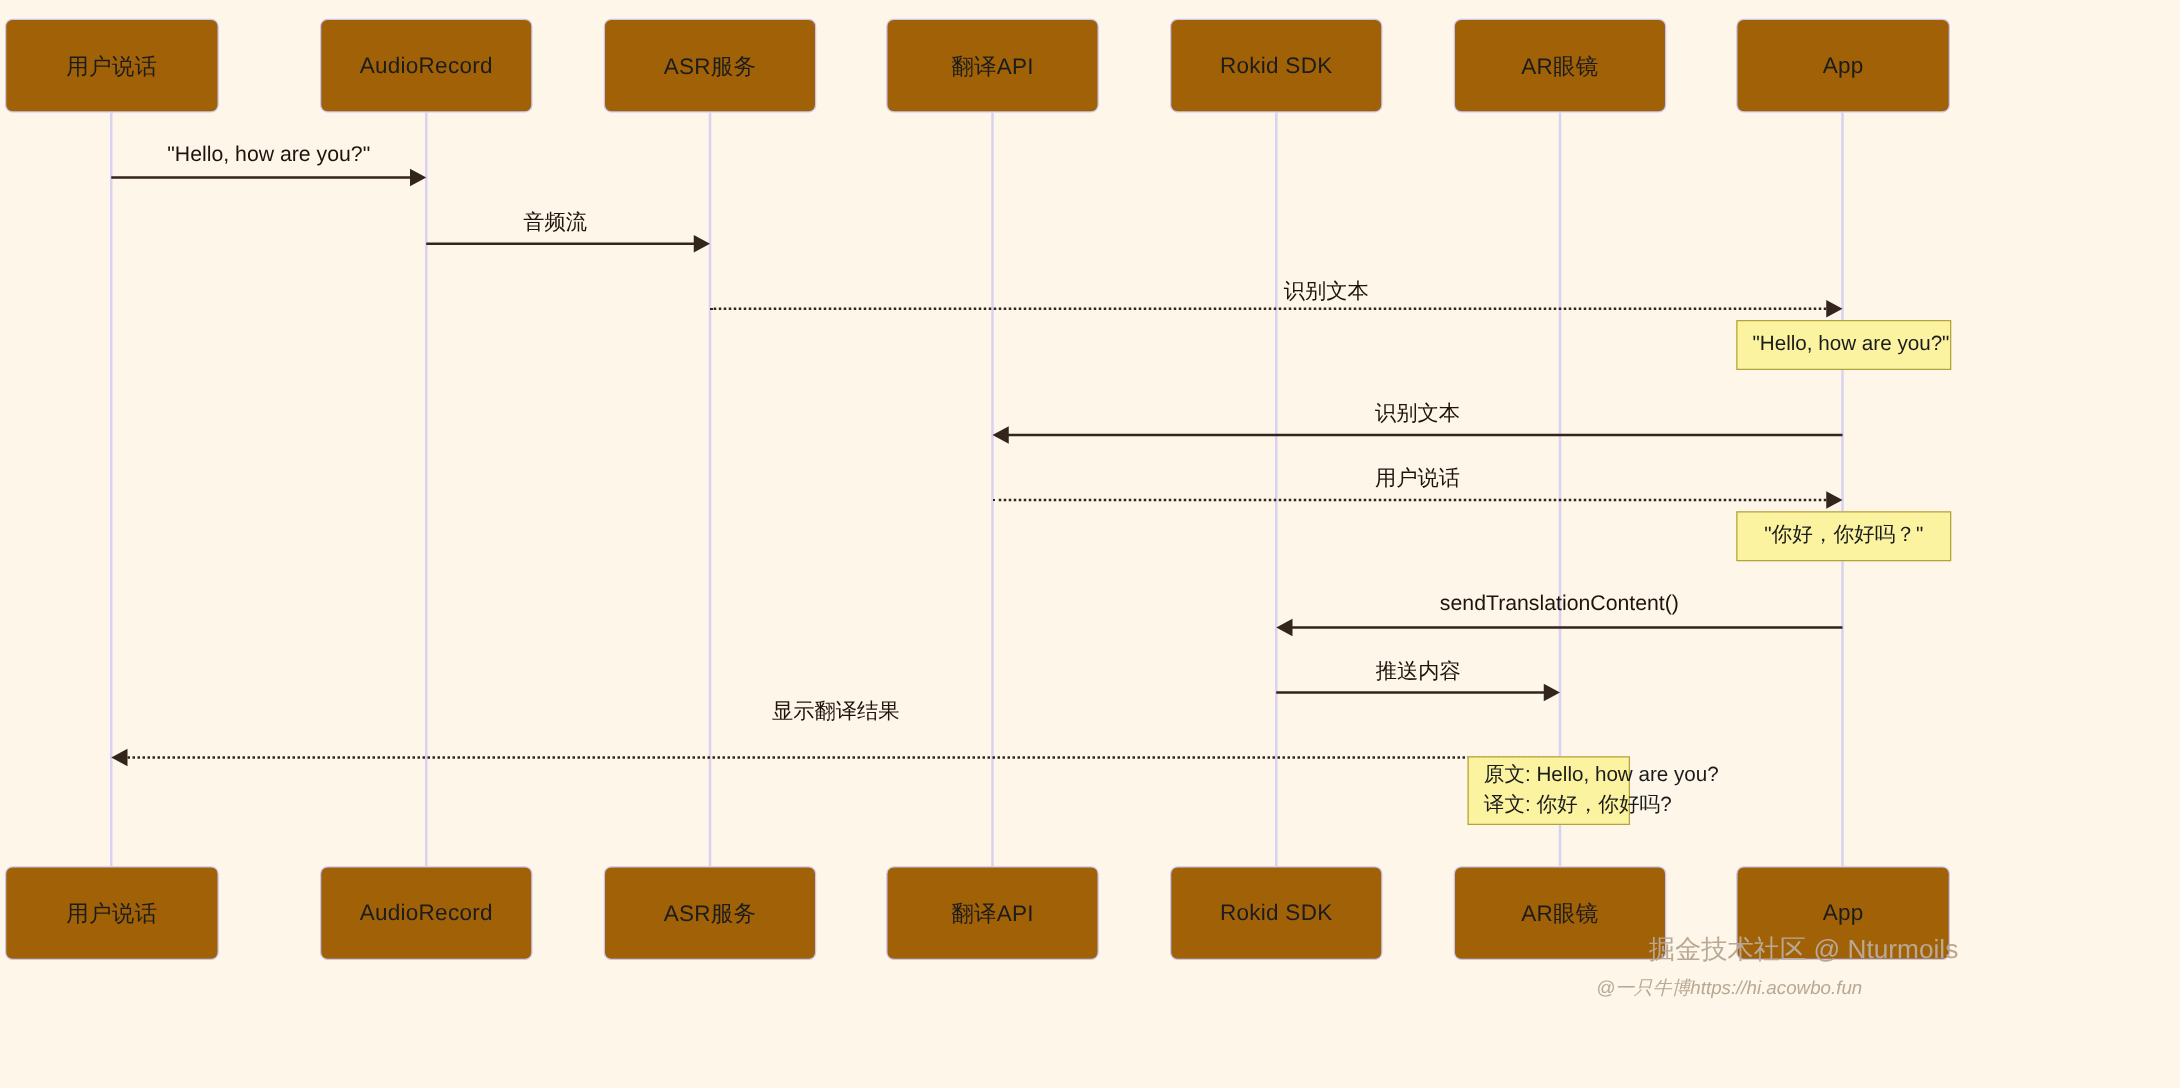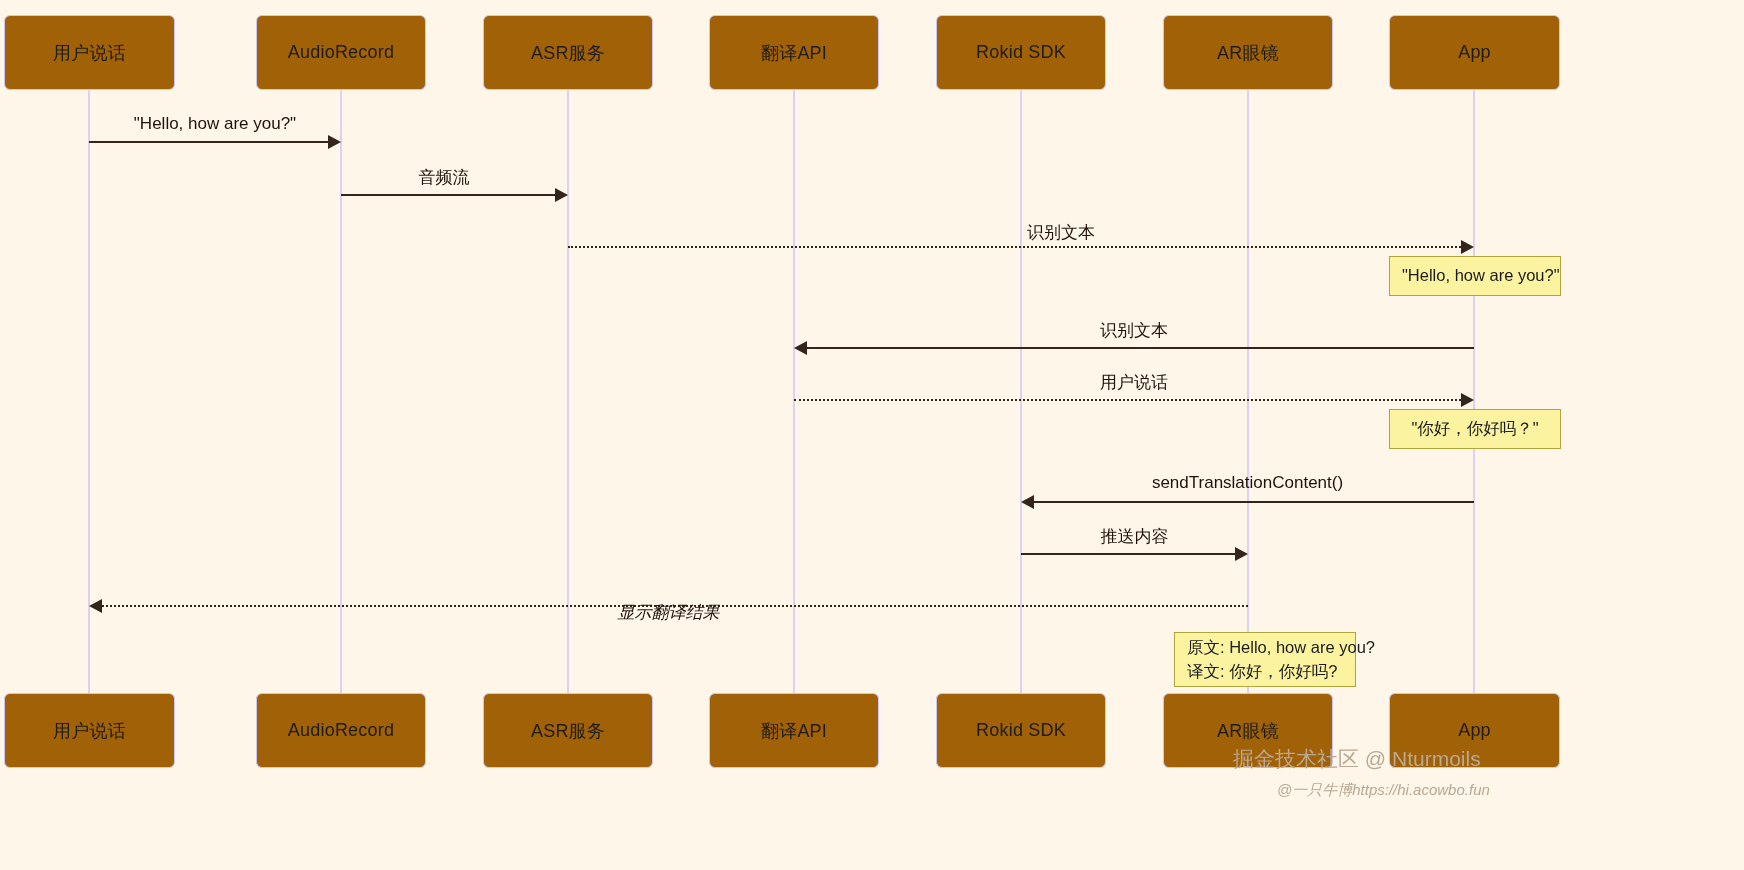--- a/index.html
+++ b/index.html
@@ -157,21 +157,21 @@
     <div class="arrow-head right" style="top: 393px; left: 1461px;"></div>
     <div class="msg-label" style="left: 1134px; top: 371px;">用户说话</div>
     <div class="msg-line" style="left: 1030px; top: 501px; width: 444px;"></div>
     <div class="arrow-head left" style="top: 495px; left: 1021px;"></div>
     <div class="msg-label" style="left: 1247.5px; top: 473px;">sendTranslationContent()</div>
     <div class="msg-line" style="left: 1021px; top: 553px; width: 218px;"></div>
     <div class="arrow-head right" style="top: 547px; left: 1235px;"></div>
     <div class="msg-label" style="left: 1134.5px; top: 525px;">推送内容</div>
     <div class="msg-line dotted" style="left: 98px; top: 605px; width: 1150px;"></div>
     <div class="arrow-head left" style="top: 599px; left: 89px;"></div>
-    <div class="msg-label" style="left: 668.5px; top: 601px; font-style: italic;">显示翻译结果</div>
+    <div class="msg-label" style="left: 668.5px; top: 557px;">显示翻译结果</div>
     <div class="note-box" style="left: 1389px; top: 256px; width: 172px; height: 40px; text-align: center;">"Hello, how are you?"</div>
     <div class="note-box" style="left: 1389px; top: 409px; width: 172px; height: 40px; text-align: center;">"你好，你好吗？"</div>
-    <div class="note-box" style="left: 1174px; top: 632px; width: 182px; height: 55px; text-align: left;">原文: Hello, how are you?
+    <div class="note-box" style="left: 1174px; top: 605px; width: 130px; height: 55px; text-align: left;">原文: Hello, how are you?
 译文: 你好，你好吗?</div>
   </div>
 
-<div class="watermark wm-top" style="left: 1233px; top: 745px;">掘金技术社区 @ Nturmoils</div>
+<div class="watermark wm-top" style="left: 1319px; top: 745px;">掘金技术社区 @ Nturmoils</div>
 <div class="watermark wm-bot" style="left: 1277px; top: 781px;">@一只牛博https://hi.acowbo.fun</div>
 
 </body></html>

